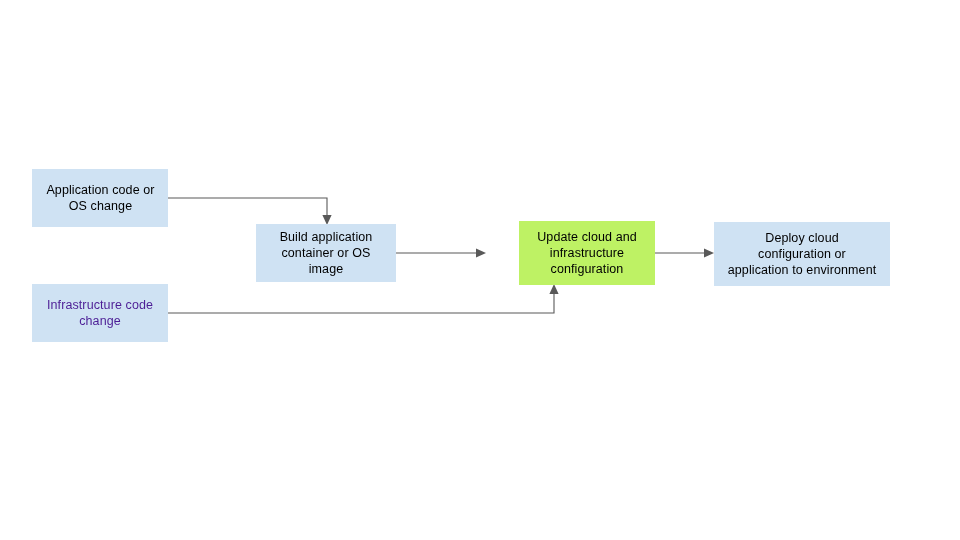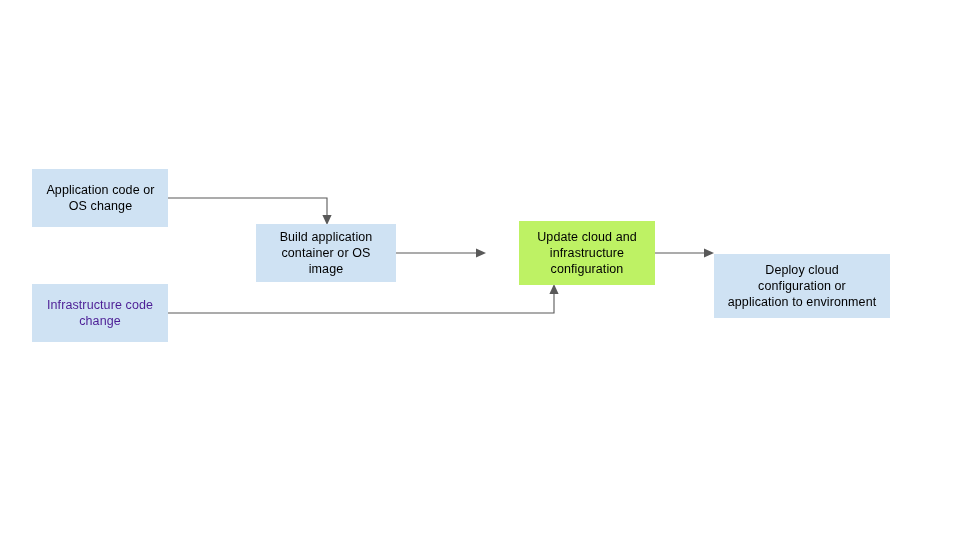--- a/index.html
+++ b/index.html
@@ -83,20 +83,20 @@
 OS change</div>
 
   <div class="node" id="node-1" style="left: 256px; top: 224px; width: 140px; height: 58px; background: rgb(207, 226, 243); color: rgb(0, 0, 0);">Build application
 container or OS
 image</div>
 
   <div class="node" id="node-2" style="left: 486px; top: 221px; width: 136px; height: 64px; background: #bef264; color: rgb(0, 0, 0); margin-left: 33px;">Update cloud and
 infrastructure
 configuration</div>
 
-  <div class="node" id="node-3" style="left: 714px; top: 222px; width: 176px; height: 64px; background: rgb(207, 226, 243); color: rgb(0, 0, 0); margin-top: 32px;">Deploy cloud
+  <div class="node" id="node-3" style="left: 714px; top: 222px; width: 176px; height: 64px; background: rgb(207, 226, 243); color: rgb(0, 0, 0);">Deploy cloud
 configuration or
 application to environment</div>
 
   <div class="node" id="node-4" style="left: 32px; top: 284px; width: 136px; height: 58px; background: rgb(207, 226, 243); color: #4c1d95;">Infrastructure code
 change</div>
 
 </div>
 
 </body></html>

